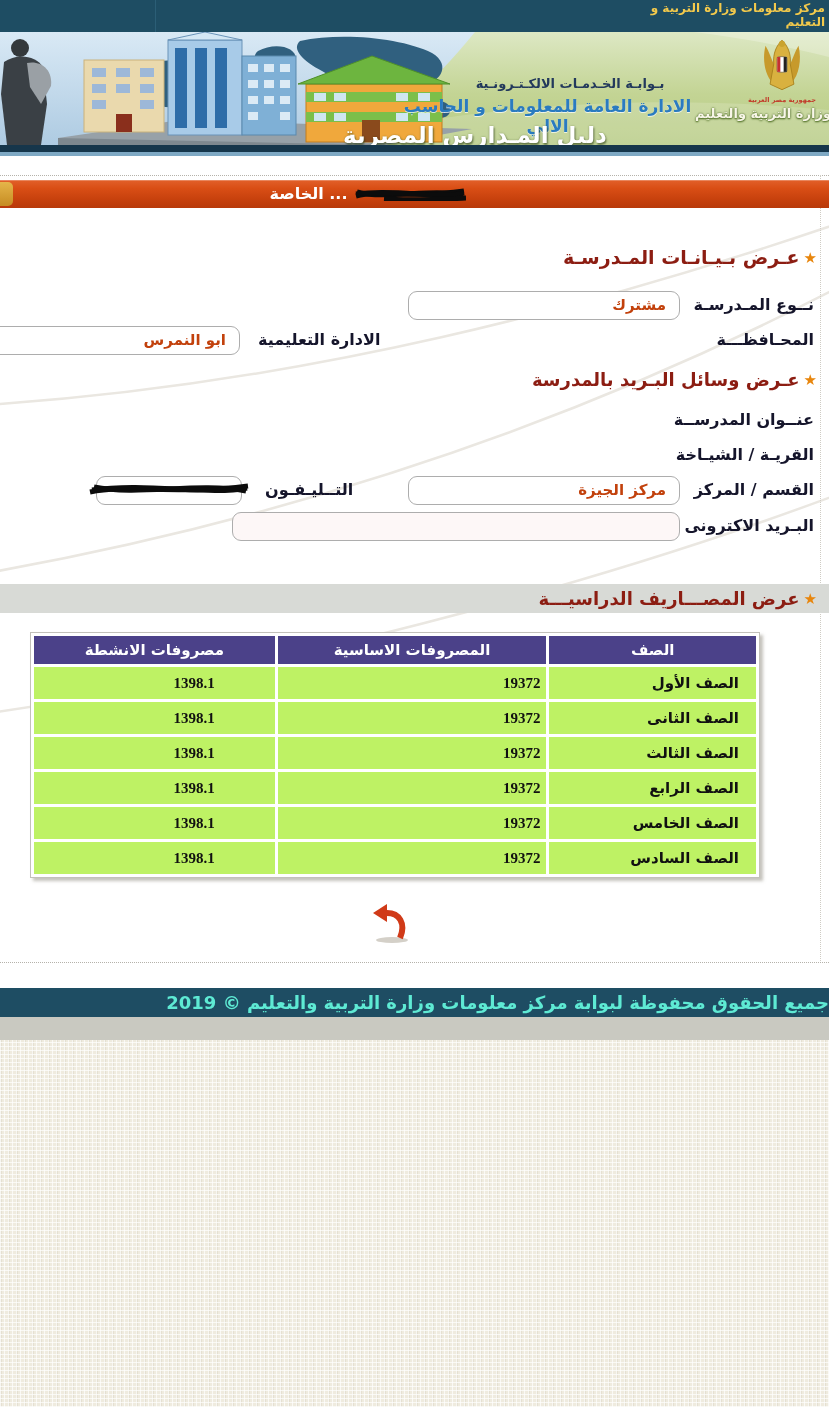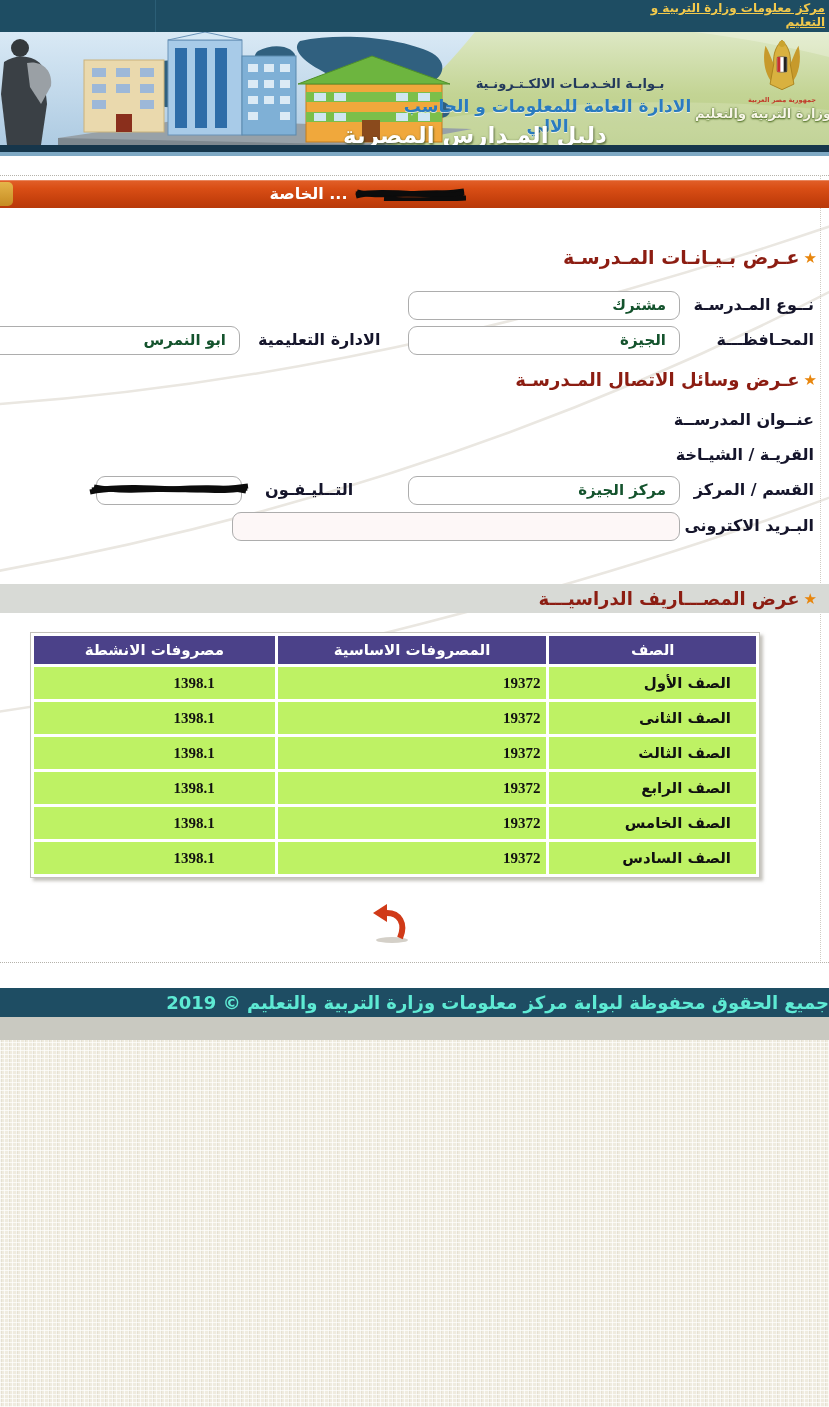--- a/index.html
+++ b/index.html
@@ -5,21 +5,21 @@
   html,body{margin:0;padding:0;background:#fff;}
   .page{position:relative;width:829px;height:1407px;overflow:hidden;background:#fff;
         font-family:"DejaVu Sans",sans-serif;}
   .abs{position:absolute;}
 
   
   .topbar{position:absolute;top:0;left:0;width:829px;height:32px;background:#1e4d63;}
   .topbar-divider{position:absolute;top:0;left:155px;width:1px;height:32px;background:#2b5e76;}
   .topbar-link{position:absolute;top:1px;right:4px;width:185px;text-align:right;direction:rtl;
         color:#f2c94c;font-size:12px;font-weight:bold;line-height:14px;
-        text-decoration:underline;cursor:pointer;}
+        cursor:pointer;}
 
   
   .banner{position:absolute;top:32px;left:0;width:829px;height:113px;overflow:hidden;}
   .banner-l1{position:absolute;top:44px;left:450px;width:240px;text-align:center;direction:rtl;
         color:#23395c;font-size:13px;font-weight:bold;letter-spacing:1px;}
   .banner-l2{position:absolute;top:64px;left:380px;width:335px;text-align:center;direction:rtl;
         color:#2a7bc0;font-size:17px;font-weight:bold;text-shadow:0 1px 0 rgba(255,255,255,.7);}
   .banner-l3{position:absolute;top:90px;left:310px;width:330px;text-align:center;direction:rtl;
         color:#ffffff;font-size:23px;font-weight:bold;
         text-shadow:1px 2px 2px rgba(45,65,20,.6),0 0 2px rgba(45,65,20,.4);}
@@ -53,30 +53,30 @@
   .star{color:#e8860d;font-size:15px;margin-left:4px;vertical-align:1px;}
   .s1{top:246px;right:12px;font-size:19px;}
   .s2{top:369px;right:12px;font-size:18px;}
   .gray-band{position:absolute;top:584px;left:0;width:829px;height:29px;background:#d8dad6;}
   .s3{top:584px;right:12px;font-size:18px;line-height:29px;}
 
   
   .lbl{position:absolute;direction:rtl;color:#15152b;font-size:16px;font-weight:bold;white-space:nowrap;}
   .box{position:absolute;height:29px;box-sizing:border-box;border:1px solid #adadad;border-radius:9px;
         background:#fff;direction:rtl;text-align:right;padding:0 13px;font-size:15px;font-weight:bold;
-        color:#14532d;line-height:27px;white-space:nowrap;overflow:hidden;}
+        color:#c2410c;line-height:27px;white-space:nowrap;overflow:hidden;}
 
   
   .fees-wrap{position:absolute;top:632px;left:30px;width:728px;background:#fff;
         border:1px solid #c2c0ba;box-shadow:3px 3px 3px rgba(150,145,135,.55);}
   table.fees{border-collapse:separate;border-spacing:3px;width:100%;direction:rtl;}
   table.fees th{background:#4b4189;color:#fff;font-size:15px;font-weight:bold;height:28px;
         text-align:center;padding:0 6px;}
   table.fees td{background:#bef264;height:30px;font-size:15px;font-weight:bold;color:#111;}
-  td.grade{text-align:right;padding-right:25px;}
+  td.grade{text-align:right;padding-right:17px;}
   td.num{font-family:"Liberation Serif",serif;direction:ltr;text-align:right;}
   td.basic{padding-right:6px;}
   td.act{padding-right:60px;}
 
   
   .back-btn{position:absolute;top:900px;left:368px;width:48px;height:46px;cursor:pointer;}
 
   
   .footer{position:absolute;top:988px;left:0;width:829px;height:29px;background:#1e4d63;
         color:#5eead4;font-size:18px;font-weight:bold;line-height:29px;text-align:right;direction:rtl;}
@@ -226,25 +226,24 @@
       </svg><span>... الخاصة</span>
     </span>
   </div>
 
   <div class="sec-title s1"><span class="star">★</span><span>عـرض بـيـانـات المـدرسـة</span></div>
 
   <div class="lbl" style="top:295px;right:15px">نــوع المـدرسـة</div>
   <div class="box" style="top:291px;left:408px;width:272px">مشترك</div>
 
   <div class="lbl" style="top:330px;right:15px">المحـافظـــة</div>
-  <div class="box" style="top:326px;left:408px;width:272px">الجيزة</div>
   <div class="lbl" style="top:330px;left:258px">الادارة التعليمية</div>
   <div class="box" style="top:326px;left:-28px;width:268px;border-radius:0 9px 9px 0">ابو النمرس</div>
 
-  <div class="sec-title s2"><span class="star">★</span><span>عـرض وسائل الاتصال المـدرسـة</span></div>
+  <div class="sec-title s2"><span class="star">★</span><span>عـرض وسائل البـريد بالمدرسة</span></div>
 
   <div class="lbl" style="top:410px;right:15px">عنــوان المدرســة</div>
 
   <div class="lbl" style="top:445px;right:15px">القريـة / الشيـاخة</div>
 
   <div class="lbl" style="top:480px;right:15px">القسم / المركز</div>
   <div class="box" style="top:476px;left:408px;width:272px">مركز الجيزة</div>
   <div class="lbl" style="top:480px;left:265px">التــليـفـون</div>
   <div class="box" style="top:476px;left:96px;width:146px"></div>
   <svg class="abs" style="top:480px;left:88px" width="162" height="18" viewBox="0 0 162 18">

